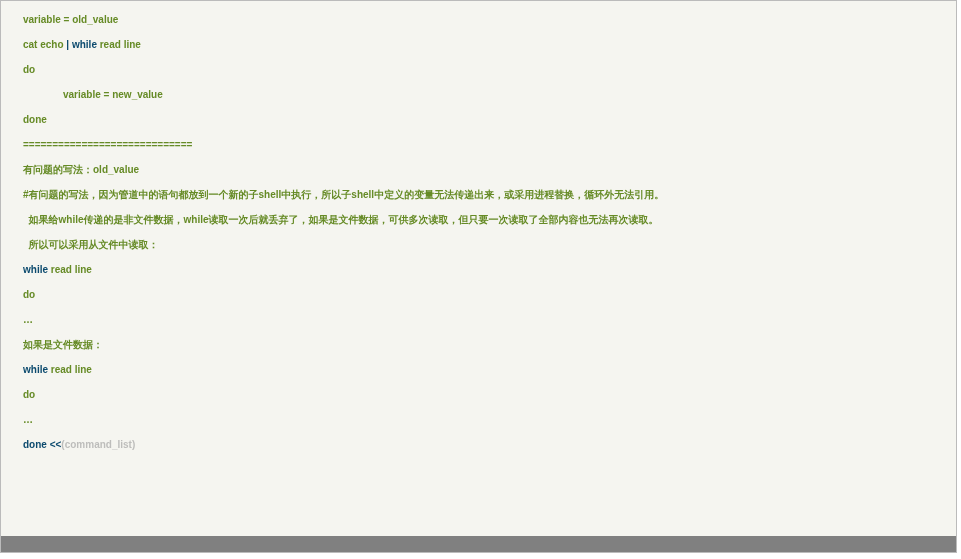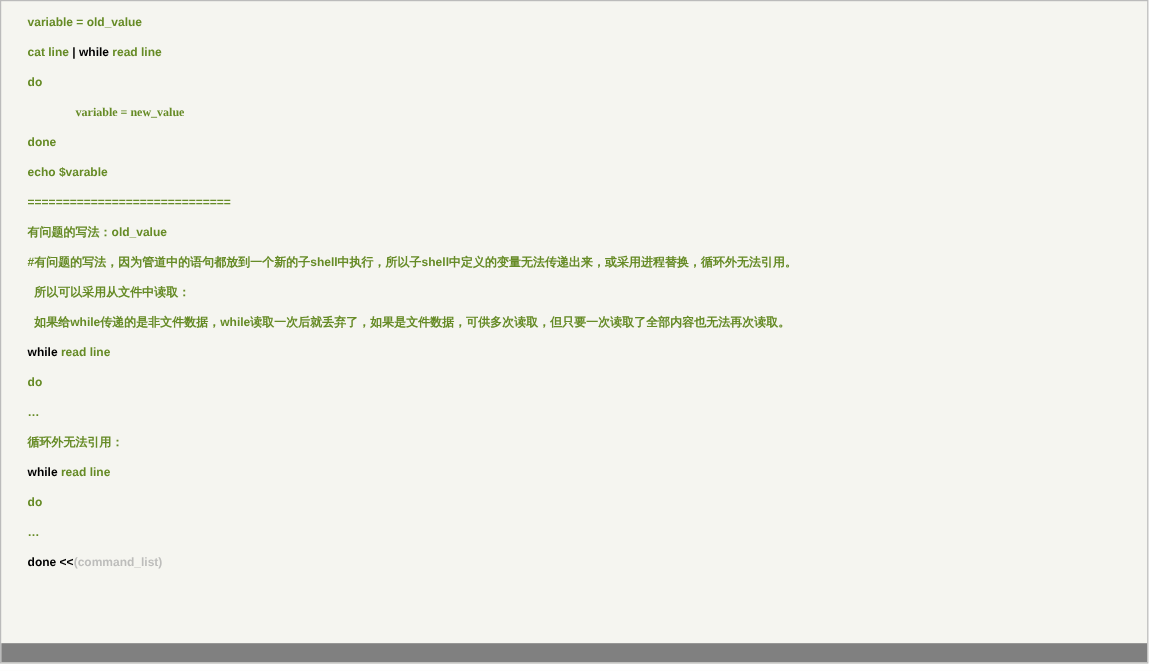--- a/index.html
+++ b/index.html
@@ -24,50 +24,49 @@
       font-weight: bold;
       color: #668b26;
       overflow: hidden;
       position: relative;
     }
     .line {
       white-space: pre-wrap;
       word-break: break-all;
     }
     .green { color: #668b26; }
-    .red { color: #000000; }
+    .red { color: #0c4a6e; }
     .orange { color: #cc8400; }
     .muted { color: #999999; opacity: 0.6; font-weight: bold;}
-    .indent2 { padding-left: 40px; font-family: Liberation Serif, serif; }
+    .indent2 { padding-left: 40px; }
     .bottom-bar {
       position: absolute;
       left: 0;
       right: 0;
       bottom: 0;
       height: 16px;
       background: #808080;
     }
   </style>
 </head>
 <body>
 
 <div class="code-block">
   <div class="line green">variable = old_value</div>
-  <div class="line"><span class="green">cat line </span><span class="red">| while</span><span class="green"> read line</span></div>
+  <div class="line"><span class="green">cat echo </span><span class="red">| while</span><span class="green"> read line</span></div>
   <div class="line green">do</div>
   <div class="line green indent2">variable = new_value</div>
   <div class="line green">done</div>
-  <div class="line green">echo $varable</div>
   <div class="line green">=============================</div>
   <div class="line green">有问题的写法：old_value</div>
   <div class="line green">#有问题的写法，因为管道中的语句都放到一个新的子shell中执行，所以子shell中定义的变量无法传递出来，或采用进程替换，循环外无法引用。</div>
+  <div class="line green">  如果给while传递的是非文件数据，while读取一次后就丢弃了，如果是文件数据，可供多次读取，但只要一次读取了全部内容也无法再次读取。</div>
   <div class="line green">  所以可以采用从文件中读取：</div>
-  <div class="line green">  如果给while传递的是非文件数据，while读取一次后就丢弃了，如果是文件数据，可供多次读取，但只要一次读取了全部内容也无法再次读取。</div>
   <div class="line"><span class="red">while</span><span class="green"> read line</span></div>
   <div class="line green">do</div>
   <div class="line green">…</div>
-  <div class="line green">循环外无法引用：</div>
+  <div class="line green">如果是文件数据：</div>
   <div class="line"><span class="red">while</span><span class="green"> read line</span></div>
   <div class="line green">do</div>
   <div class="line green">…</div>
   <div class="line"><span class="red">done &lt;&lt;</span><span class="muted">(command_list)</span></div>
   <div class="bottom-bar"></div>
 </div>
 
 </body></html>

